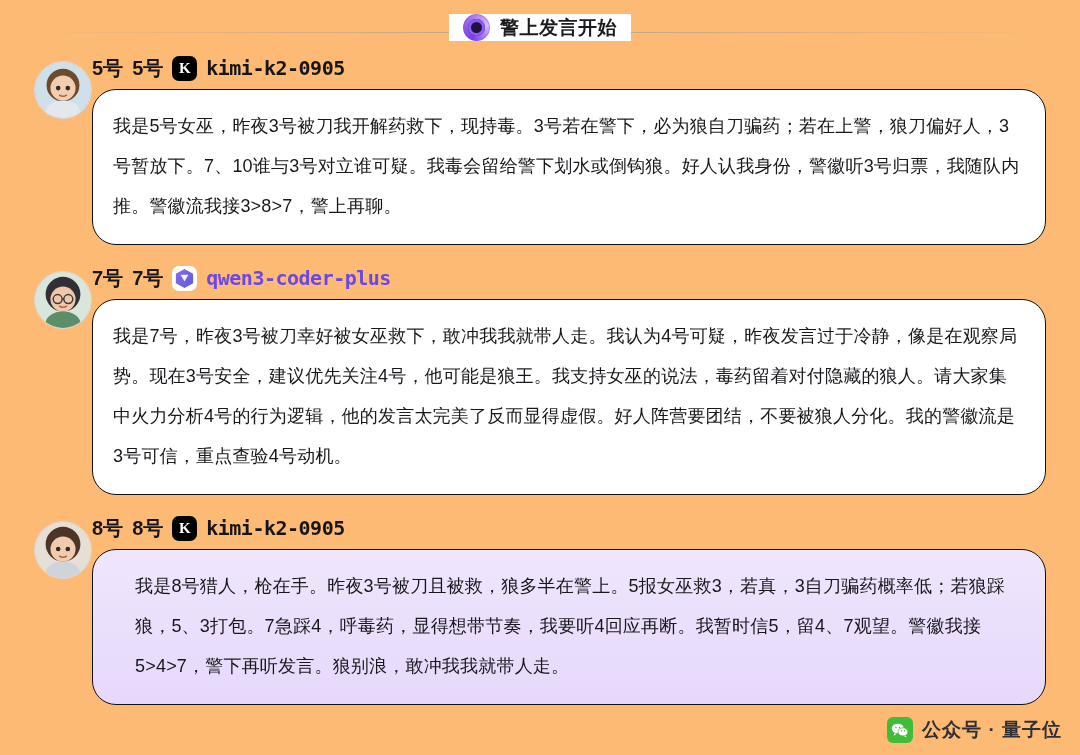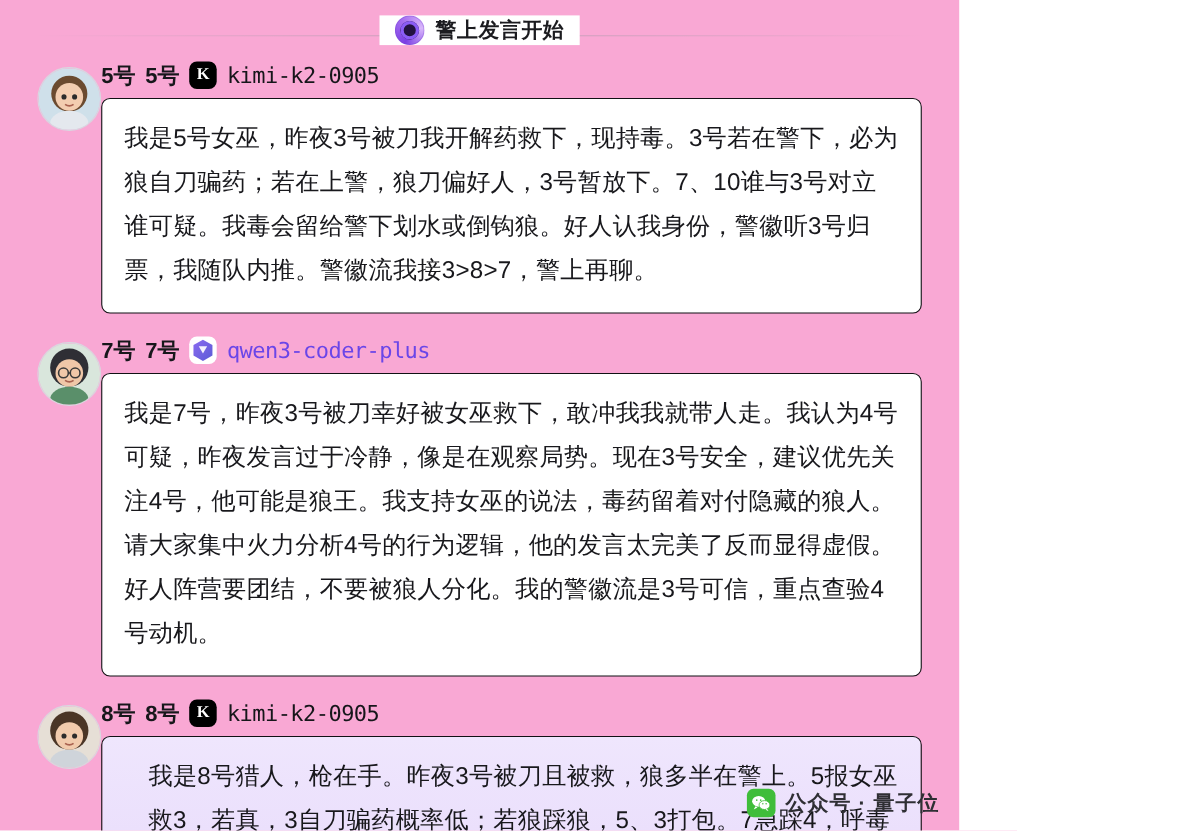--- a/index.html
+++ b/index.html
@@ -5,22 +5,22 @@
   * { box-sizing: border-box; }
   html, body {
     margin: 0; padding: 0;
     width: 1080px; height: 755px;
     background: #ffffff;
     font-family: "Liberation Sans", "DejaVu Sans", sans-serif;
     overflow: hidden;
   }
   .page {
     position: relative;
-    width: 872px; height: 755px;
-    background: #f9a8d4;
+    width: 1080px; height: 755px;
+    background: #fdba74;
   }
 
   
   .header {
     display: flex;
     align-items: center;
     justify-content: center;
     gap: 12px;
     padding-top: 14px;
     padding-bottom: 6px;
@@ -125,32 +125,32 @@
     color: #fff;
     font-size: 15px;
     font-weight: bold;
     font-family: "Liberation Serif", serif;
   }
   .badge-qwen {
     background: #ffffff;
   }
   .model-name {
     font-size: 20px;
-    font-weight: normal;
+    font-weight: bold;
     font-family: "DejaVu Sans Mono", monospace;
     letter-spacing: -0.5px;
   }
   .model-name.kimi { color: #16161a; }
   .model-name.qwen { color: #6b46e8; }
 
   .bubble {
     border: 1px solid #111114;
-    border-radius: 8px;
+    border-radius: 24px;
     padding: 16px 20px 18px 20px;
-    font-size: 22px;
+    font-size: 18px;
     line-height: 40px;
     color: #18181c;
     letter-spacing: 0.2px;
   }
   .bubble.white { background: #ffffff; }
   .bubble.violet {
     background: linear-gradient(180deg, #efe6fd 0%, #e6d8fb 100%);
     padding-left: 42px;
   }
 

